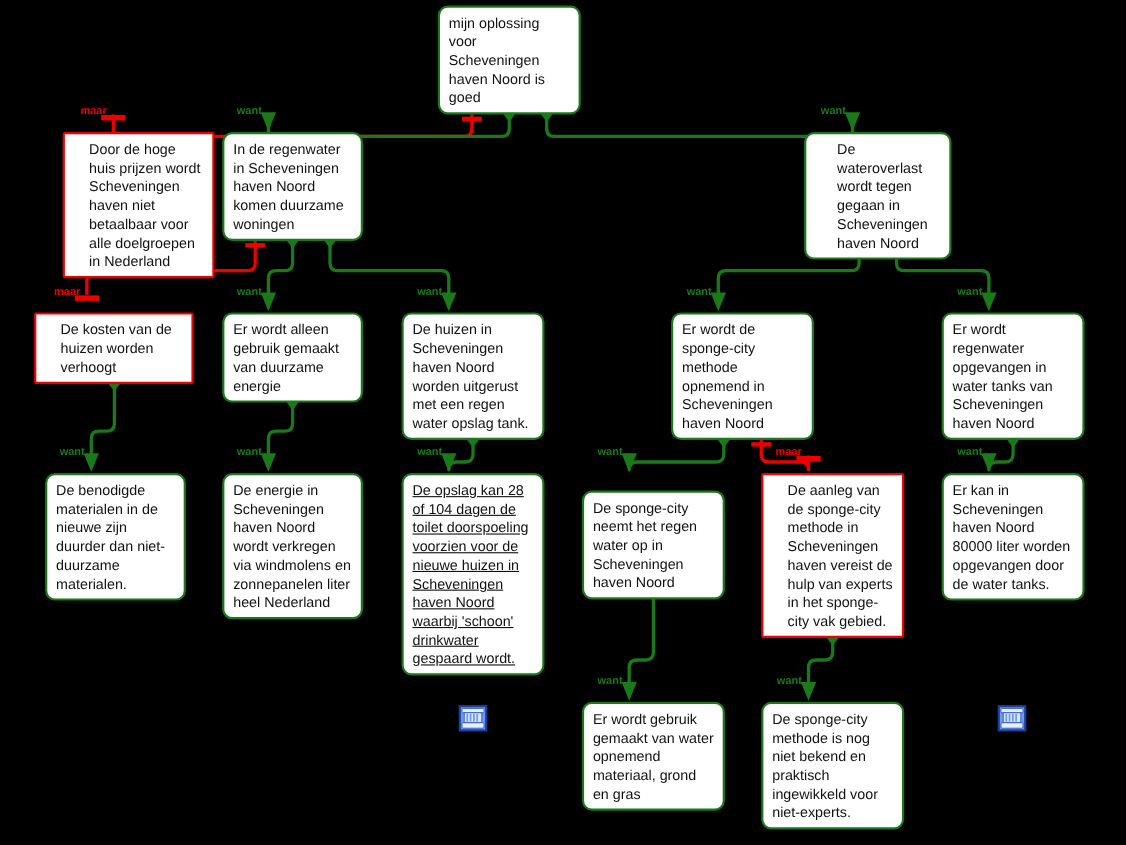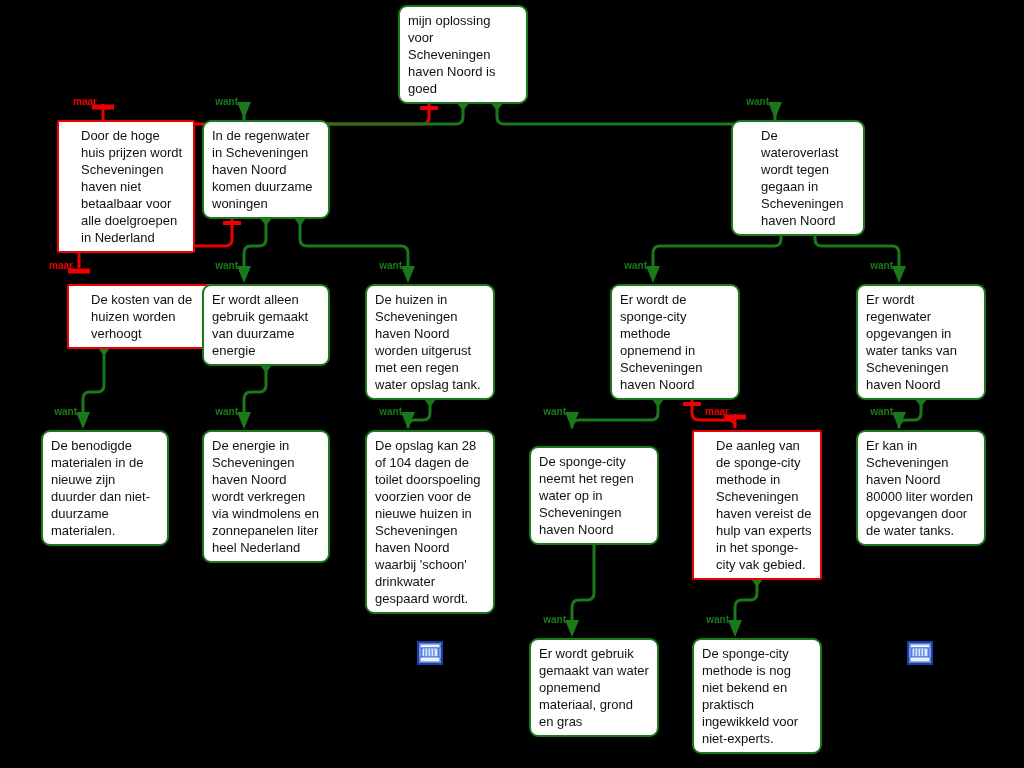--- a/index.html
+++ b/index.html
@@ -98,28 +98,28 @@
       <path d="M 588 528 L 600 528 L 594 536 Z" fill="#1a7a1a"></path>
       <path d="M 565 620 L 579 620 L 572 637 Z" fill="#1a7a1a"></path>
       <path d="M 757 580 L 757 593 Q 757 600 750 600 L 742 600 Q 735 600 735 607 L 735 622" stroke="#1a7a1a" stroke-width="3" fill="none" stroke-linecap="butt" stroke-linejoin="round"></path>
       <path d="M 751 579 L 763 579 L 757 587 Z" fill="#1a7a1a"></path>
       <path d="M 728 620 L 742 620 L 735 637 Z" fill="#1a7a1a"></path>
     </svg>
 <div class="node support root" style="left: 398px; top: 5px; width: 130px; min-height: 62px;">mijn oplossing voor Scheveningen haven Noord is goed</div>
     <div class="node rebut" style="left: 57px; top: 120px; width: 138px; min-height: 115px;">Door de hoge huis prijzen wordt Scheveningen haven niet betaalbaar voor alle doelgroepen in Nederland</div>
     <div class="node support" style="left: 202px; top: 120px; width: 128px; min-height: 83px;">In de regenwater in Scheveningen haven Noord komen duurzame woningen</div>
     <div class="node support" style="left: 731px; top: 120px; width: 134px; min-height: 70px; padding-left: 28px;">De wateroverlast wordt tegen gegaan in Scheveningen haven Noord</div>
-    <div class="node rebut" style="left: 31px; top: 284px; width: 145px; min-height: 51px; margin-left: 36px;">De kosten van de huizen worden verhoogt</div>
+    <div class="node rebut" style="left: 31px; top: 284px; width: 145px; min-height: 51px;">De kosten van de huizen worden verhoogt</div>
     <div class="node support" style="left: 202px; top: 284px; width: 128px; min-height: 66px;">Er wordt alleen gebruik gemaakt van duurzame energie</div>
     <div class="node support" style="left: 365px; top: 284px; width: 130px; min-height: 98px;">De huizen in Scheveningen haven Noord worden uitgerust met een regen water opslag tank.</div>
     <div class="node support" style="left: 610px; top: 284px; width: 130px; min-height: 83px;">Er wordt de sponge-city methode opnemend in Scheveningen haven Noord</div>
     <div class="node support" style="left: 856px; top: 284px; width: 130px; min-height: 95px;">Er wordt regenwater opgevangen in water tanks van Scheveningen haven Noord</div>
     <div class="node support" style="left: 41px; top: 430px; width: 128px; min-height: 83px;">De benodigde materialen in de nieuwe zijn duurder dan niet-duurzame materialen.</div>
     <div class="node support" style="left: 202px; top: 430px; width: 128px; min-height: 115px;">De energie in Scheveningen haven Noord wordt verkregen via windmolens en zonnepanelen liter heel Nederland</div>
-    <div class="node support" style="left: 365px; top: 430px; width: 130px; min-height: 155px;">De opslag kan 28 of 104 dagen de toilet doorspoeling voorzien voor de nieuwe huizen in Scheveningen haven Noord waarbij 'schoon' drinkwater gespaard wordt.</div>
+    <div class="node support" style="left: 365px; top: 430px; width: 130px; min-height: 155px; text-decoration: underline;">De opslag kan 28 of 104 dagen de toilet doorspoeling voorzien voor de nieuwe huizen in Scheveningen haven Noord waarbij 'schoon' drinkwater gespaard wordt.</div>
     <div class="node support" style="left: 529px; top: 430px; width: 130px; min-height: 83px; margin-top: 16px;">De sponge-city neemt het regen water op in Scheveningen haven Noord</div>
     <div class="node rebut" style="left: 692px; top: 430px; width: 130px; min-height: 125px;">De aanleg van de sponge-city methode in Scheveningen haven vereist de hulp van experts in het sponge-city vak gebied.</div>
     <div class="node support" style="left: 856px; top: 430px; width: 130px; min-height: 96px;">Er kan in Scheveningen haven Noord 80000 liter worden opgevangen door de water tanks.</div>
     <div class="node support" style="left: 529px; top: 638px; width: 130px; min-height: 83px;">Er wordt gebruik gemaakt van water opnemend materiaal, grond en gras</div>
     <div class="node support" style="left: 692px; top: 638px; width: 130px; min-height: 96px;">De sponge-city methode is nog niet bekend en praktisch ingewikkeld voor niet-experts.</div>
     <div class="edge-label rebut" style="left: 63px; top: 97px; width: 34px; text-align: right;">maar</div>
     <div class="edge-label support" style="left: 204px; top: 97px; width: 34px; text-align: right;">want</div>
     <div class="edge-label support" style="left: 735px; top: 97px; width: 34px; text-align: right;">want</div>
     <div class="edge-label rebut" style="left: 39px; top: 261px; width: 34px; text-align: right;">maar</div>
     <div class="edge-label support" style="left: 204px; top: 261px; width: 34px; text-align: right;">want</div>

